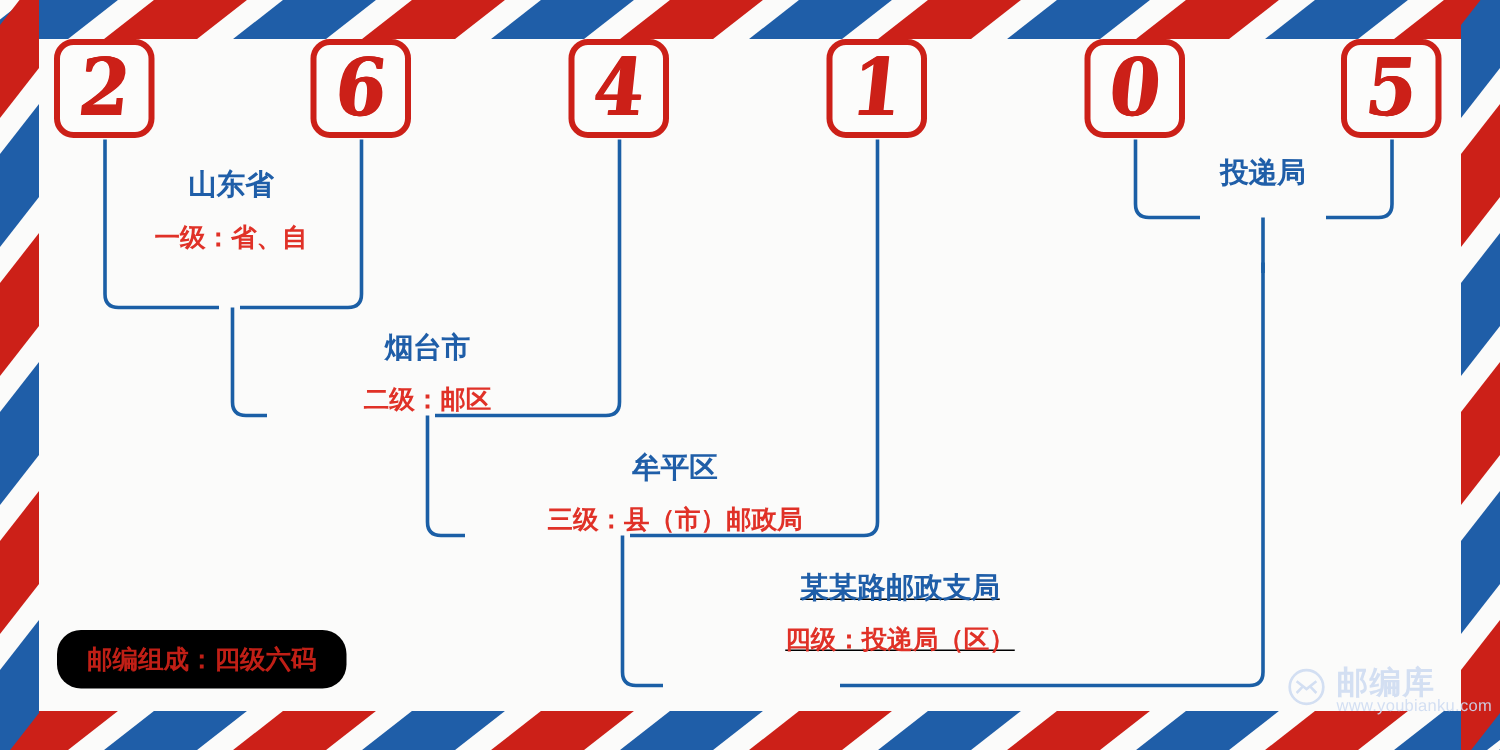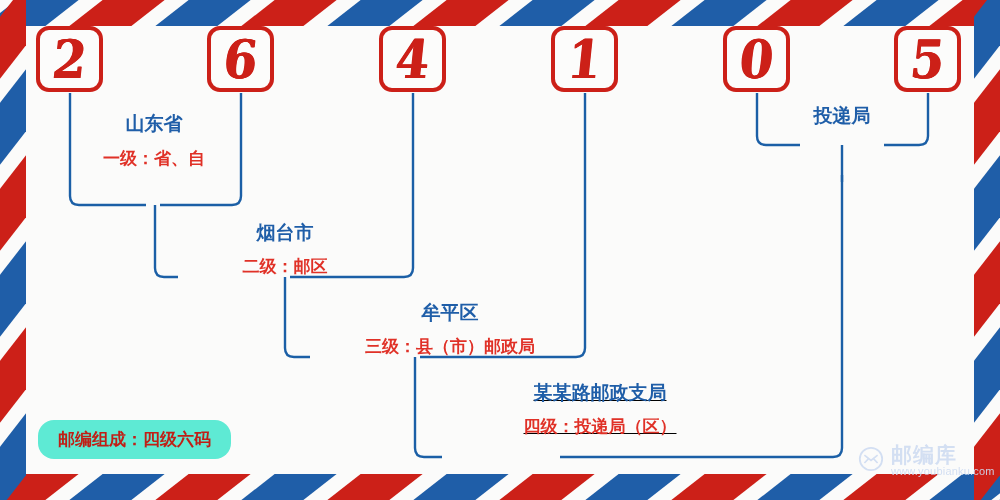--- a/index.html
+++ b/index.html
@@ -93,21 +93,21 @@
     font-weight: 700;
     font-size: 17px;
     margin-top: 14px;
   }
   .lvl1 { width: 170px; }
   .lvl1 .label-desc { line-height: 1.25; }
 
   
   .badge {
     position: absolute;
-    background: #5eead4;
+    background: #000000;
     border-radius: 16px;
     padding: 8px 20px;
     color: #c01f16;
     font-family: "DejaVu Serif", serif;
     font-weight: 700;
     font-size: 17px;
     white-space: nowrap;
   }
 
   

